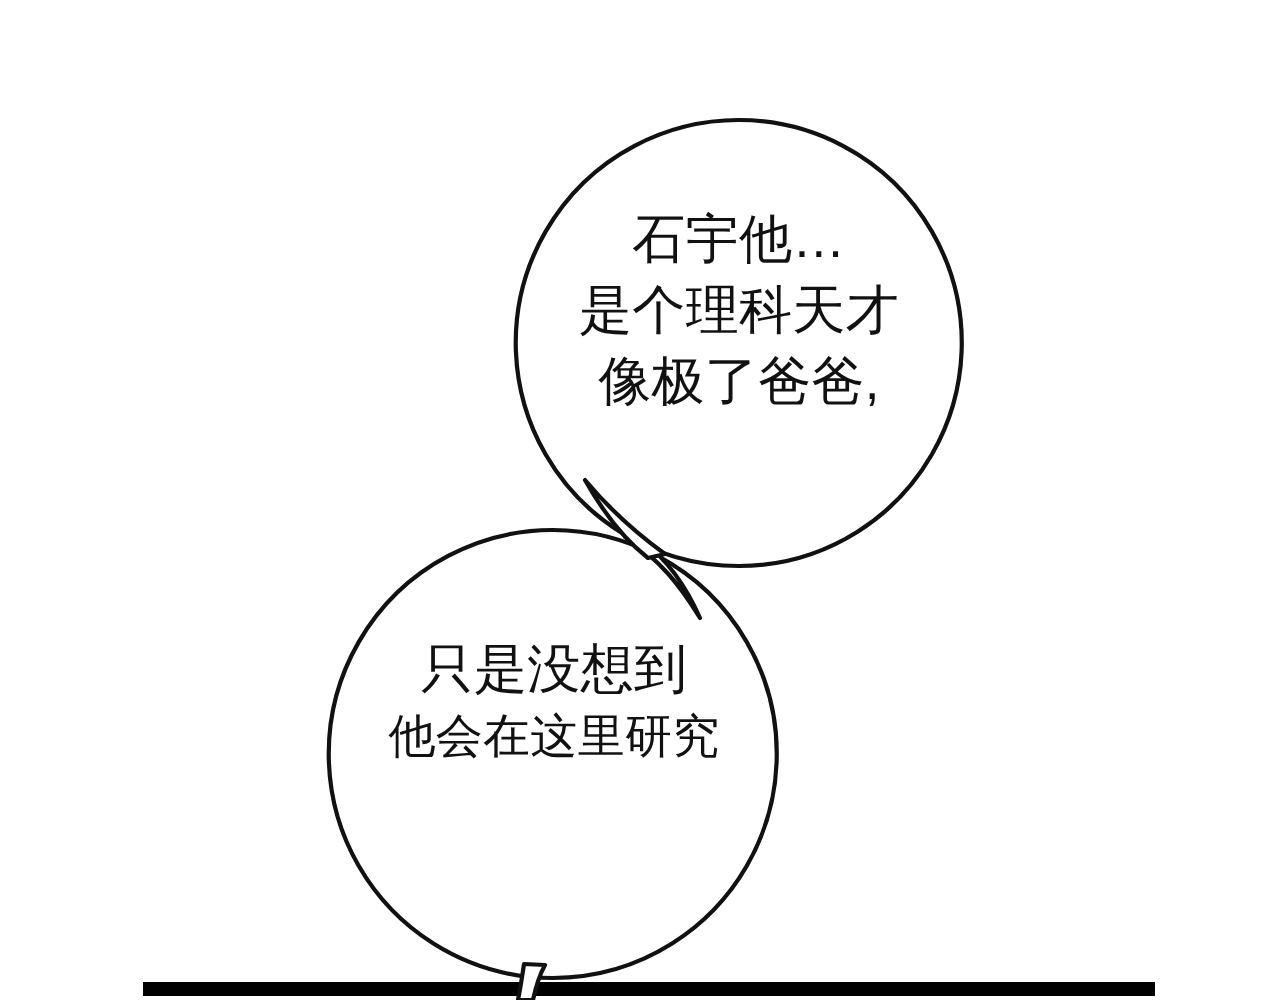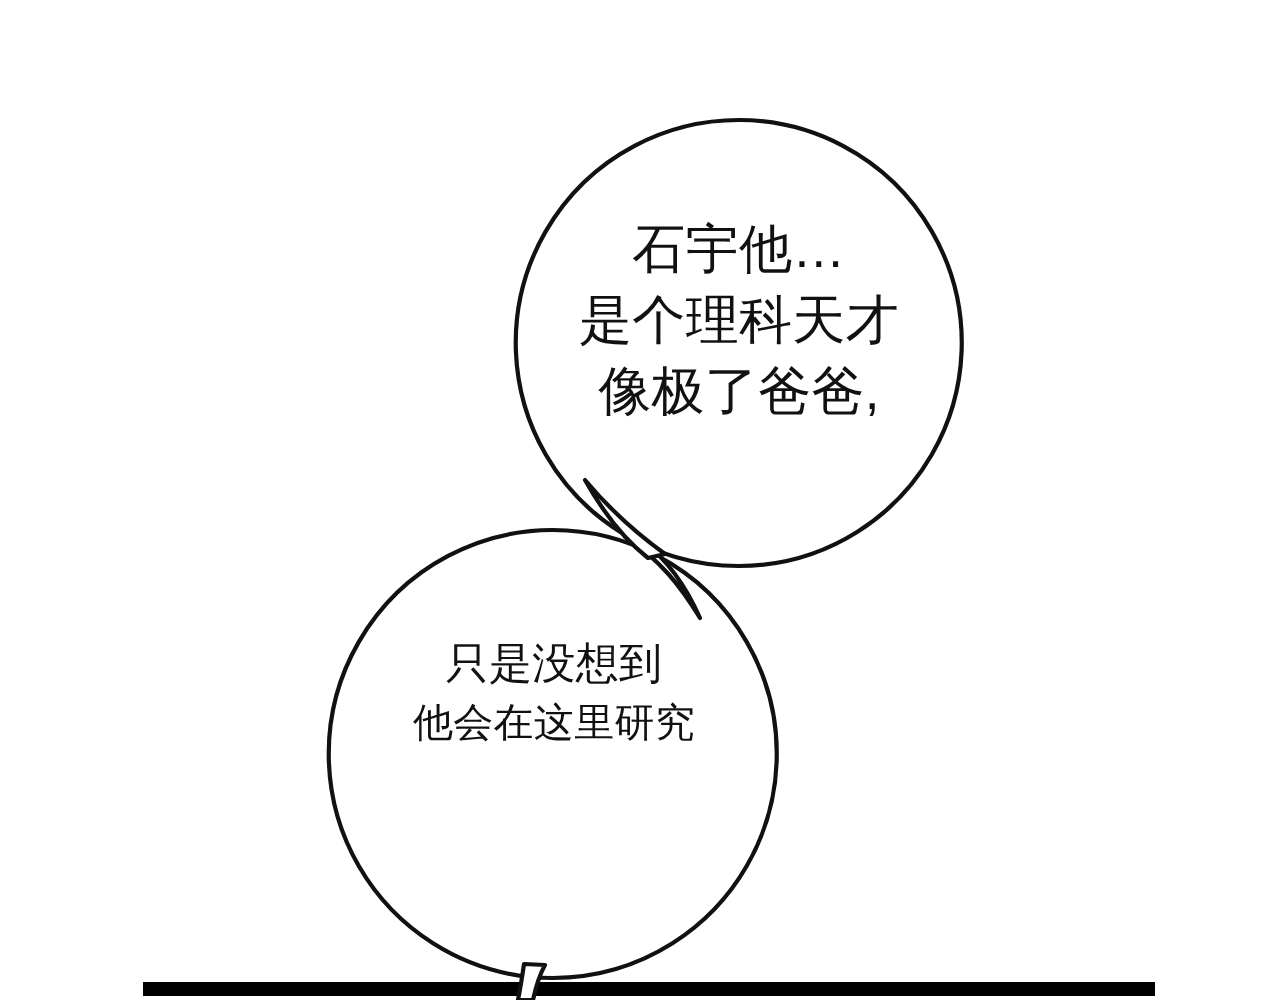--- a/index.html
+++ b/index.html
@@ -33,39 +33,39 @@
     color: #111111;
     font-weight: 500;
     letter-spacing: 0.02em;
     white-space: nowrap;
     line-height: 1.0;
     user-select: none;
   }
   
   #bubble-1-text {
     left: 516px;
-    top: 222px;
+    top: 212px;
     width: 446px;
   }
   #bubble-1-text .line {
     font-size: 53px;
     margin-bottom: 18px;
   }
   
   #bubble-2-text {
     left: 330px;
     top: 642px;
     width: 448px;
   }
   #bubble-2-text .line {
-    font-size: 43px;
+    font-size: 53px;
     margin-bottom: 17px;
   }
   #bubble-2-text .line.l2 {
-    font-size: 40px;
+    font-size: 47px;
   }
 </style>
 </head>
 <body>
 
 <div id="comic-panel">
 
   <svg id="panel-svg" viewBox="0 0 1280 1000">
 
     <rect x="143" y="982" width="1012" height="14" fill="#000000"></rect>

